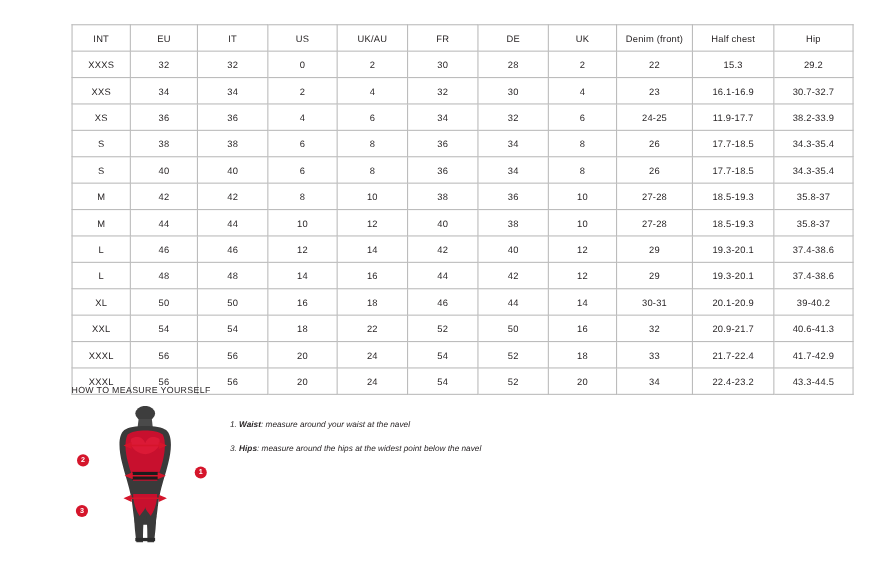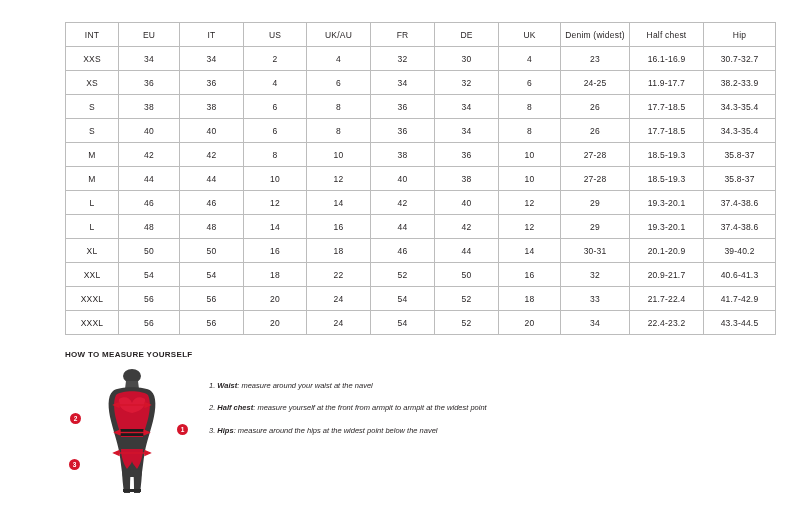--- a/index.html
+++ b/index.html
@@ -62,21 +62,21 @@
 
   
   .measure-section {
     position: absolute;
     left: 65px;
     top: 350px;
     width: 700px;
   }
   .measure-title {
     font-size: 8px;
-    font-weight: bold;
+    font-weight: normal;
     letter-spacing: 0.3px;
     color: #231f20;
     margin-bottom: 10px;
   }
   .measure-body {
     position: relative;
     display: flex;
     align-items: flex-start;
   }
   .figure-area {
@@ -146,25 +146,38 @@
       <tbody>
         <tr class="head">
           <td>INT</td>
           <td>EU</td>
           <td>IT</td>
           <td>US</td>
           <td>UK/AU</td>
           <td>FR</td>
           <td>DE</td>
           <td>UK</td>
-          <td>Denim (widest)</td>
+          <td>Denim (front)</td>
           <td>Half chest</td>
           <td>Hip</td>
         </tr>
 
+        <tr>
+          <td>XXXS</td>
+          <td>32</td>
+          <td>32</td>
+          <td>0</td>
+          <td>2</td>
+          <td>30</td>
+          <td>28</td>
+          <td>2</td>
+          <td>22</td>
+          <td>15.3</td>
+          <td>29.2</td>
+        </tr>
         <tr>
           <td>XXS</td>
           <td>34</td>
           <td>34</td>
           <td>2</td>
           <td>4</td>
           <td>32</td>
           <td>30</td>
           <td>4</td>
           <td>23</td>
@@ -367,24 +380,20 @@
         <div class="badge badge-2">2</div>
         <div class="badge badge-3">3</div>
       </div>
 
       <div class="notes">
         <div class="note">
           <span>1.</span>
           <b>Waist</b><span>: measure around your waist at the navel</span>
         </div>
         <div class="note">
-          <span>2.</span>
-          <b>Half chest</b><span>: measure yourself at the front from armpit to armpit at the widest point</span>
-        </div>
-        <div class="note">
           <span>3.</span>
           <b>Hips</b><span>: measure around the hips at the widest point below the navel</span>
         </div>
       </div>
 
     </div>
   </div>
 
 </div>
 

